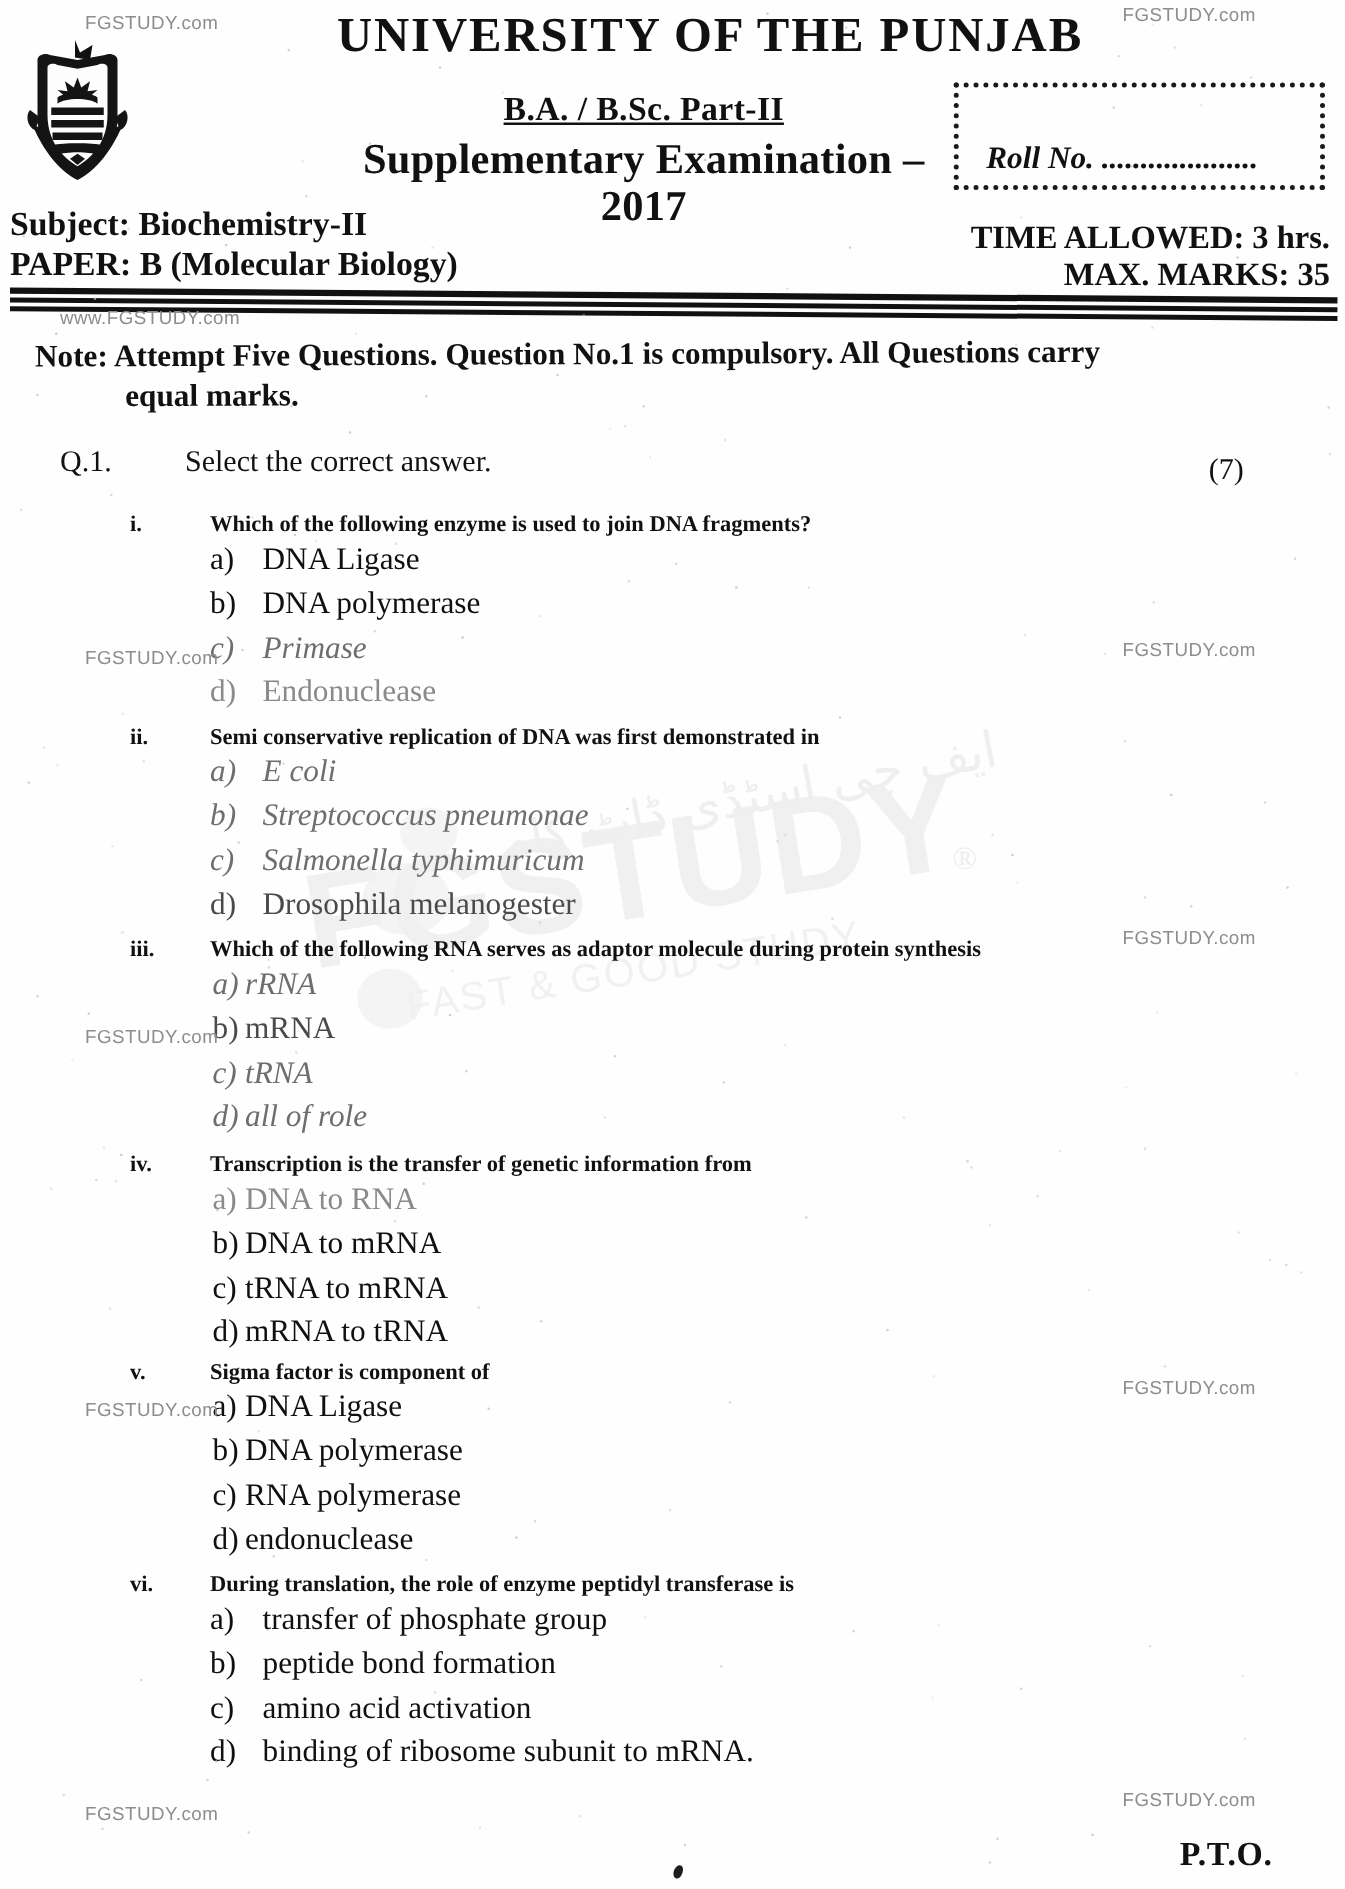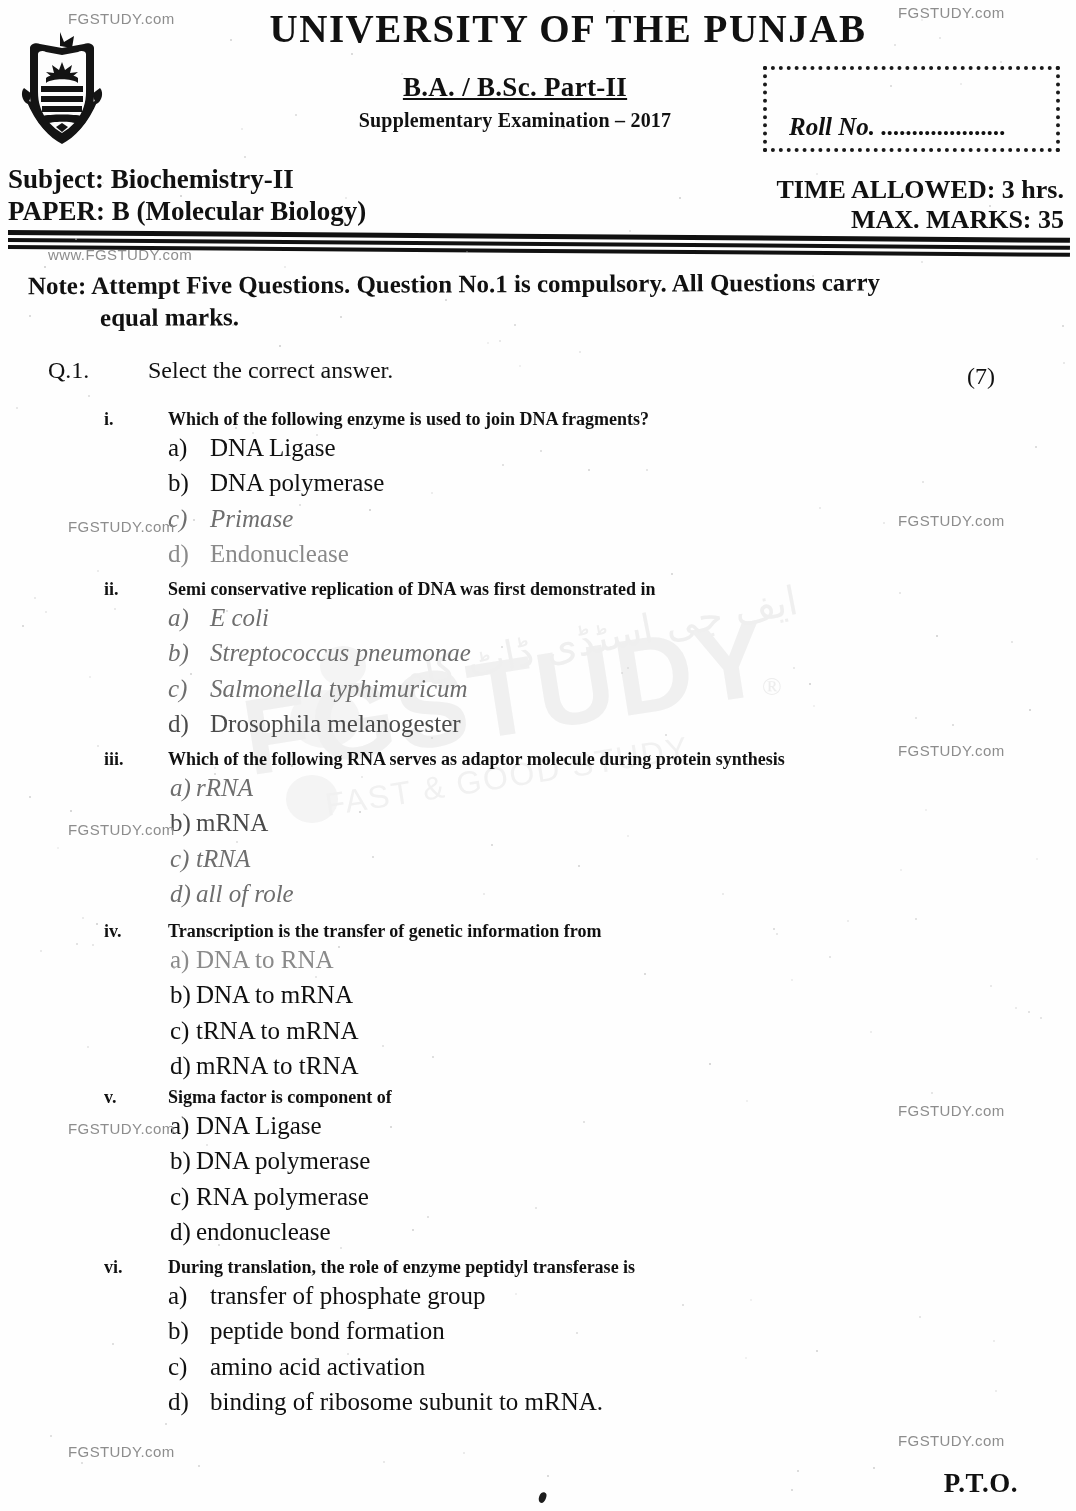--- a/index.html
+++ b/index.html
@@ -123,21 +123,21 @@
     width: 450px;
     text-align: center;
     font-weight: bold;
   }
   .exam-block .line1 {
     font-size: 27px;
     text-decoration: underline;
     letter-spacing: 0.3px;
   }
   .exam-block .line2 {
-    font-size: 20px;
+    font-size: 34px;
     margin-top: 6px;
     letter-spacing: 0.2px;
   }
 
   .roll-box {
     position: absolute;
     left: 763px;
     top: 66px;
     width: 297px;
     height: 86px;

